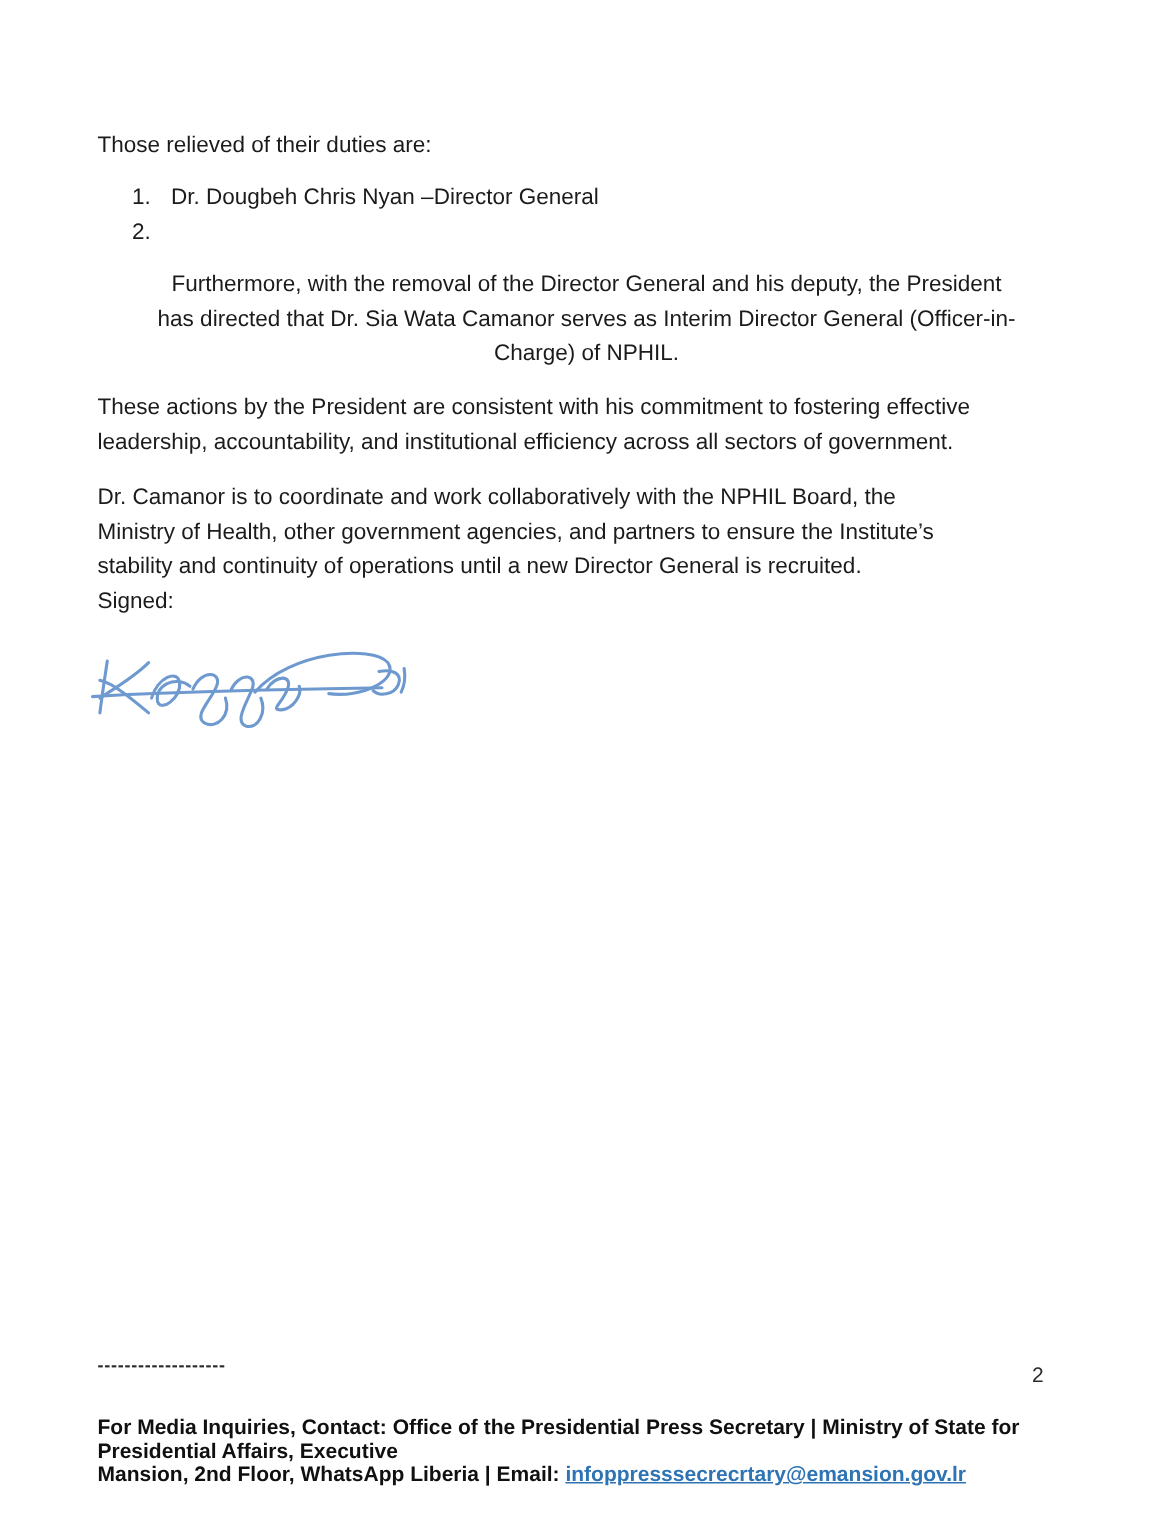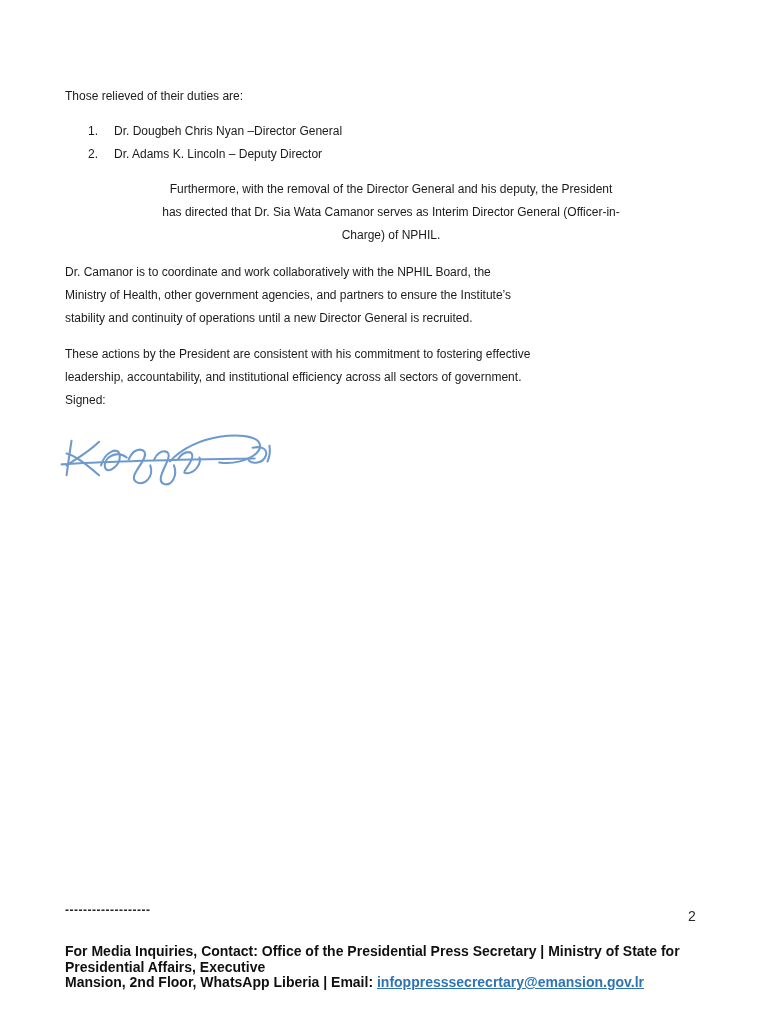--- a/index.html
+++ b/index.html
@@ -14,21 +14,21 @@
     background: #ffffff;
     font-family: "Liberation Sans", "DejaVu Sans", sans-serif;
     color: #1b1b1b;
     overflow: hidden;
   }
   .content {
     position: absolute;
     left: 65px;
     top: 85px;
     width: 652px;
-    font-size: 12px;
+    font-size: 15px;
     line-height: 23px;
   }
   .para {
     margin: 0;
     white-space: pre-line;
   }
   .intro { margin-bottom: 12px; }
   .numbered-list { margin-top: 12px; }
   .list-row {
     display: flex;
@@ -91,34 +91,33 @@
 
     <p class="para intro">Those relieved of their duties are:</p>
 
     <div class="numbered-list">
       <div class="list-row">
         <span class="list-num">1.</span>
         <span class="list-text">Dr. Dougbeh Chris Nyan –Director General</span>
       </div>
       <div class="list-row">
         <span class="list-num">2.</span>
-        <span class="list-text">Dr. Adams K. Lincoln – Deputy Director</span>
       </div>
     </div>
 
     <p class="para p1">Furthermore, with the removal of the Director General and his deputy, the President
 has directed that Dr. Sia Wata Camanor serves as Interim Director General (Officer-in-
 Charge) of NPHIL.</p>
 
+    <p class="para p3">These actions by the President are consistent with his commitment to fostering effective
+leadership, accountability, and institutional efficiency across all sectors of government.</p>
+
     <p class="para p2">Dr. Camanor is to coordinate and work collaboratively with the NPHIL Board, the
 Ministry of Health, other government agencies, and partners to ensure the Institute’s
 stability and continuity of operations until a new Director General is recruited.</p>
-
-    <p class="para p3">These actions by the President are consistent with his commitment to fostering effective
-leadership, accountability, and institutional efficiency across all sectors of government.</p>
 
     <p class="para signed">Signed:</p>
 
     <div class="signature-wrap">
       <svg width="218" height="64" viewBox="0 0 220 65" xmlns="http://www.w3.org/2000/svg">
         <g fill="none" stroke-width="2.1" stroke-linecap="round" opacity="0.88" stroke="#5b8cc9">
           <path d="M12,15 C10,28 8,42 7,50"></path>
           <path d="M7,28 C16,30 28,40 40,50"></path>
           <path d="M40,16 C30,26 16,34 7,40"></path>
           <path d="M42,40 C46,26 60,20 61,30 C62,40 48,50 46,42 C44,32 58,24 68,32"></path>

